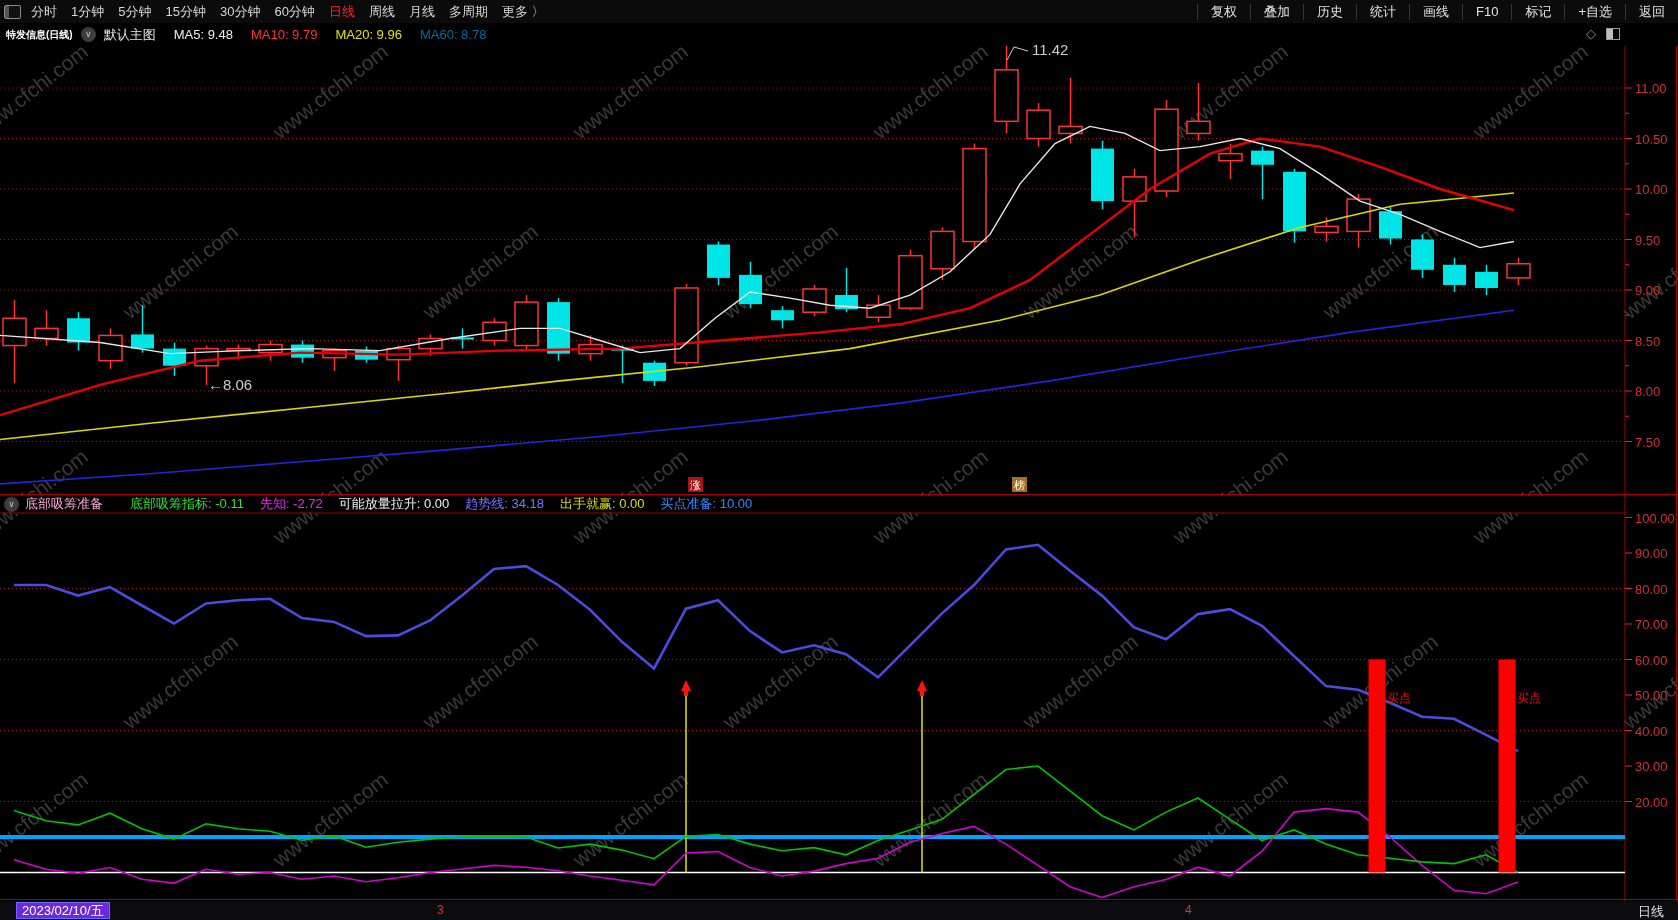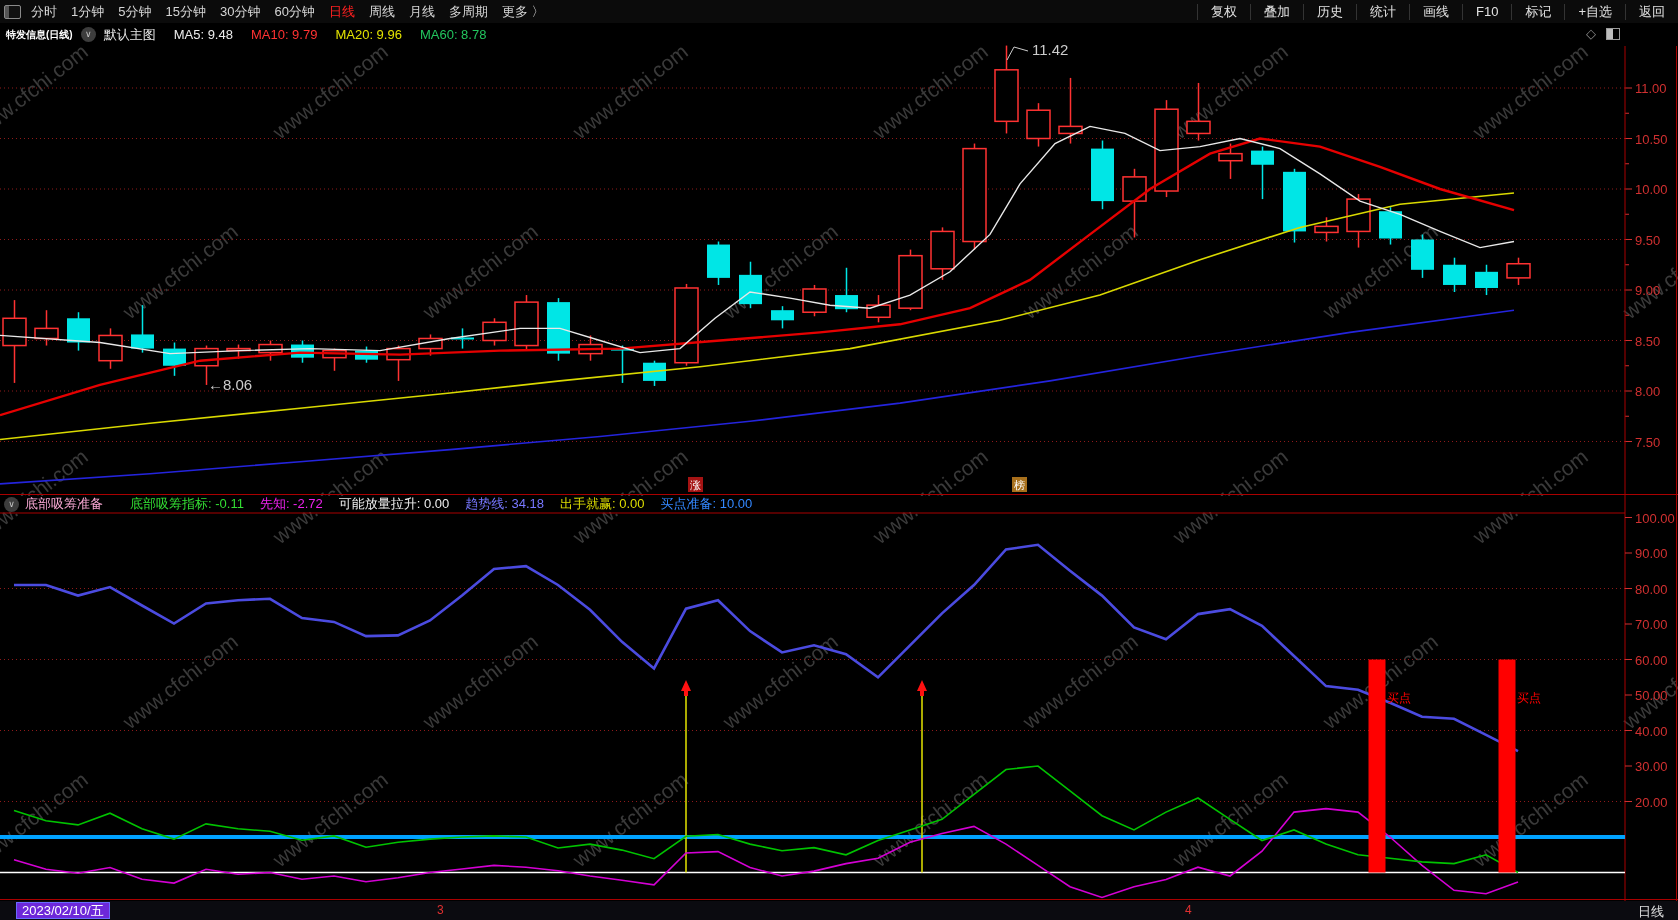--- a/index.html
+++ b/index.html
@@ -58,21 +58,21 @@
         <span class="tb-btn">标记</span>
         <span class="tb-btn">+自选</span>
         <span class="tb-btn">返回</span>
       </div>
   </div>
 
   <div class="titlerow">
     <span class="symbol">特发信息(日线)</span>
     <span class="circle-icon">∨</span>
     <span class="layout-label">默认主图</span>
-    <span id="ma-labels"><span class="ma-label" style="color: rgb(236, 236, 236); text-align: right;">MA5: 9.48</span><span class="ma-label" style="color: rgb(255, 50, 50);">MA10: 9.79</span><span class="ma-label" style="color: rgb(227, 227, 0);">MA20: 9.96</span><span class="ma-label" style="color: #22c55e;">MA60: 8.78</span></span>
+    <span id="ma-labels"><span class="ma-label" style="color: rgb(236, 236, 236); text-align: right;">MA5: 9.48</span><span class="ma-label" style="color: rgb(255, 50, 50);">MA10: 9.79</span><span class="ma-label" style="color: rgb(227, 227, 0);">MA20: 9.96</span><span class="ma-label" style="color: #0369a1;">MA60: 8.78</span></span>
     <span class="title-icons">
       <span>◇</span>
       <span class="pane-icon"></span>
     </span>
   </div>
 
   <svg id="chart-svg" width="1678" height="920">
       <text x="-20" y="140" font-size="21" fill="#3a3a3a" transform="rotate(-38 -20 140)">www.cfchi.com</text>
       <text x="280" y="140" font-size="21" fill="#3a3a3a" transform="rotate(-38 280 140)">www.cfchi.com</text>
       <text x="580" y="140" font-size="21" fill="#3a3a3a" transform="rotate(-38 580 140)">www.cfchi.com</text>

